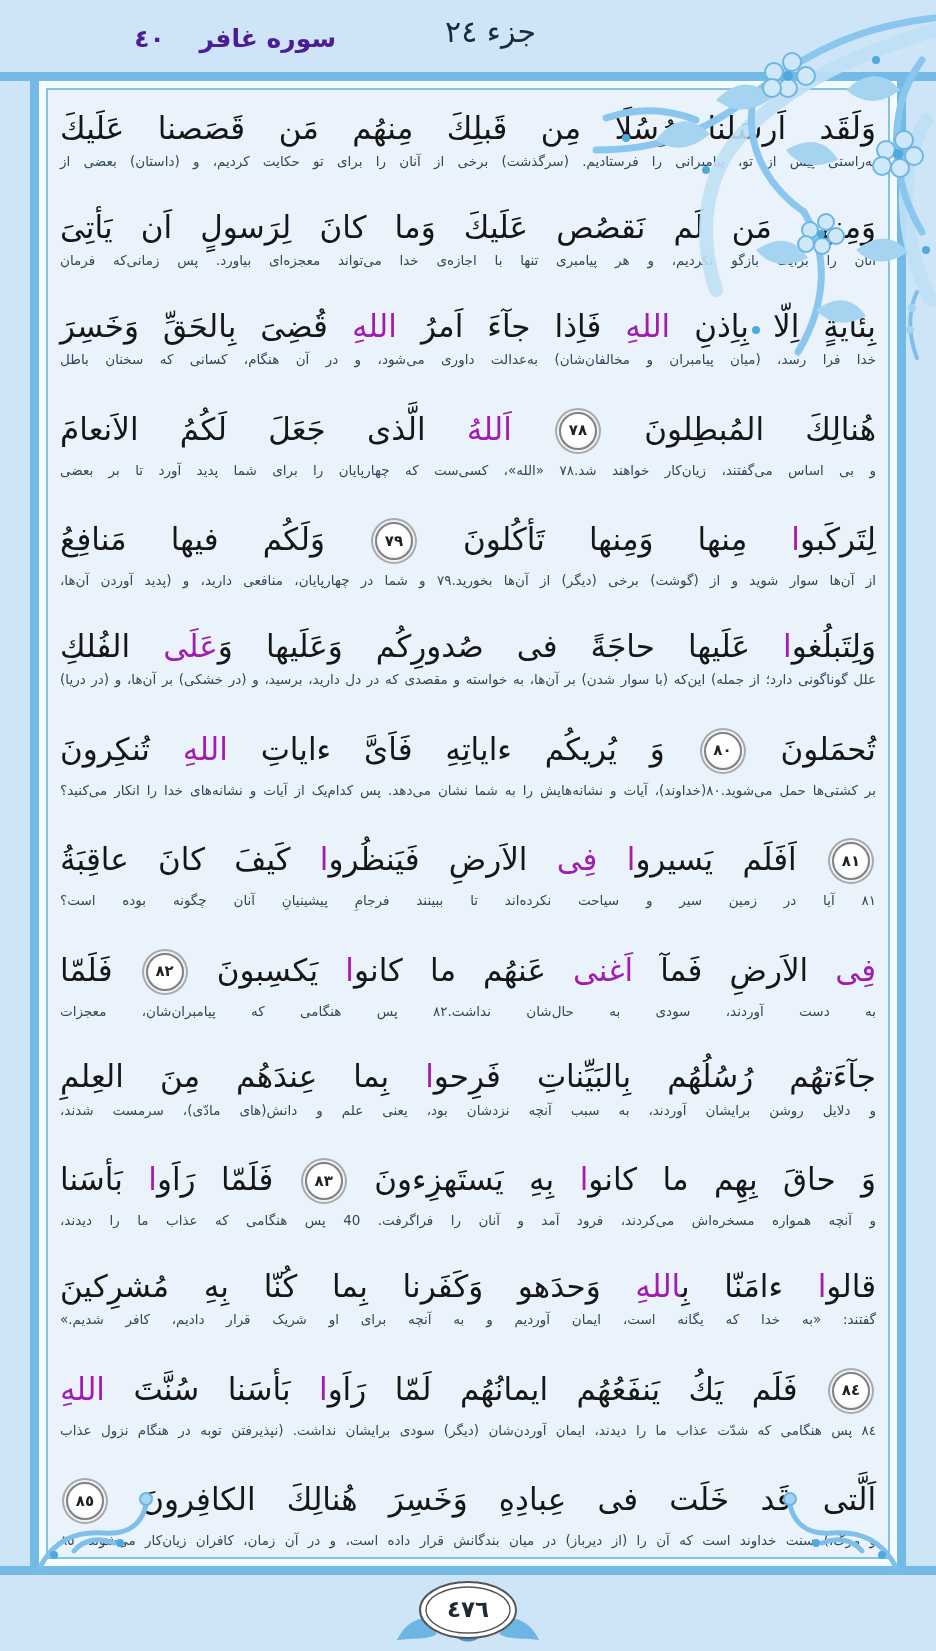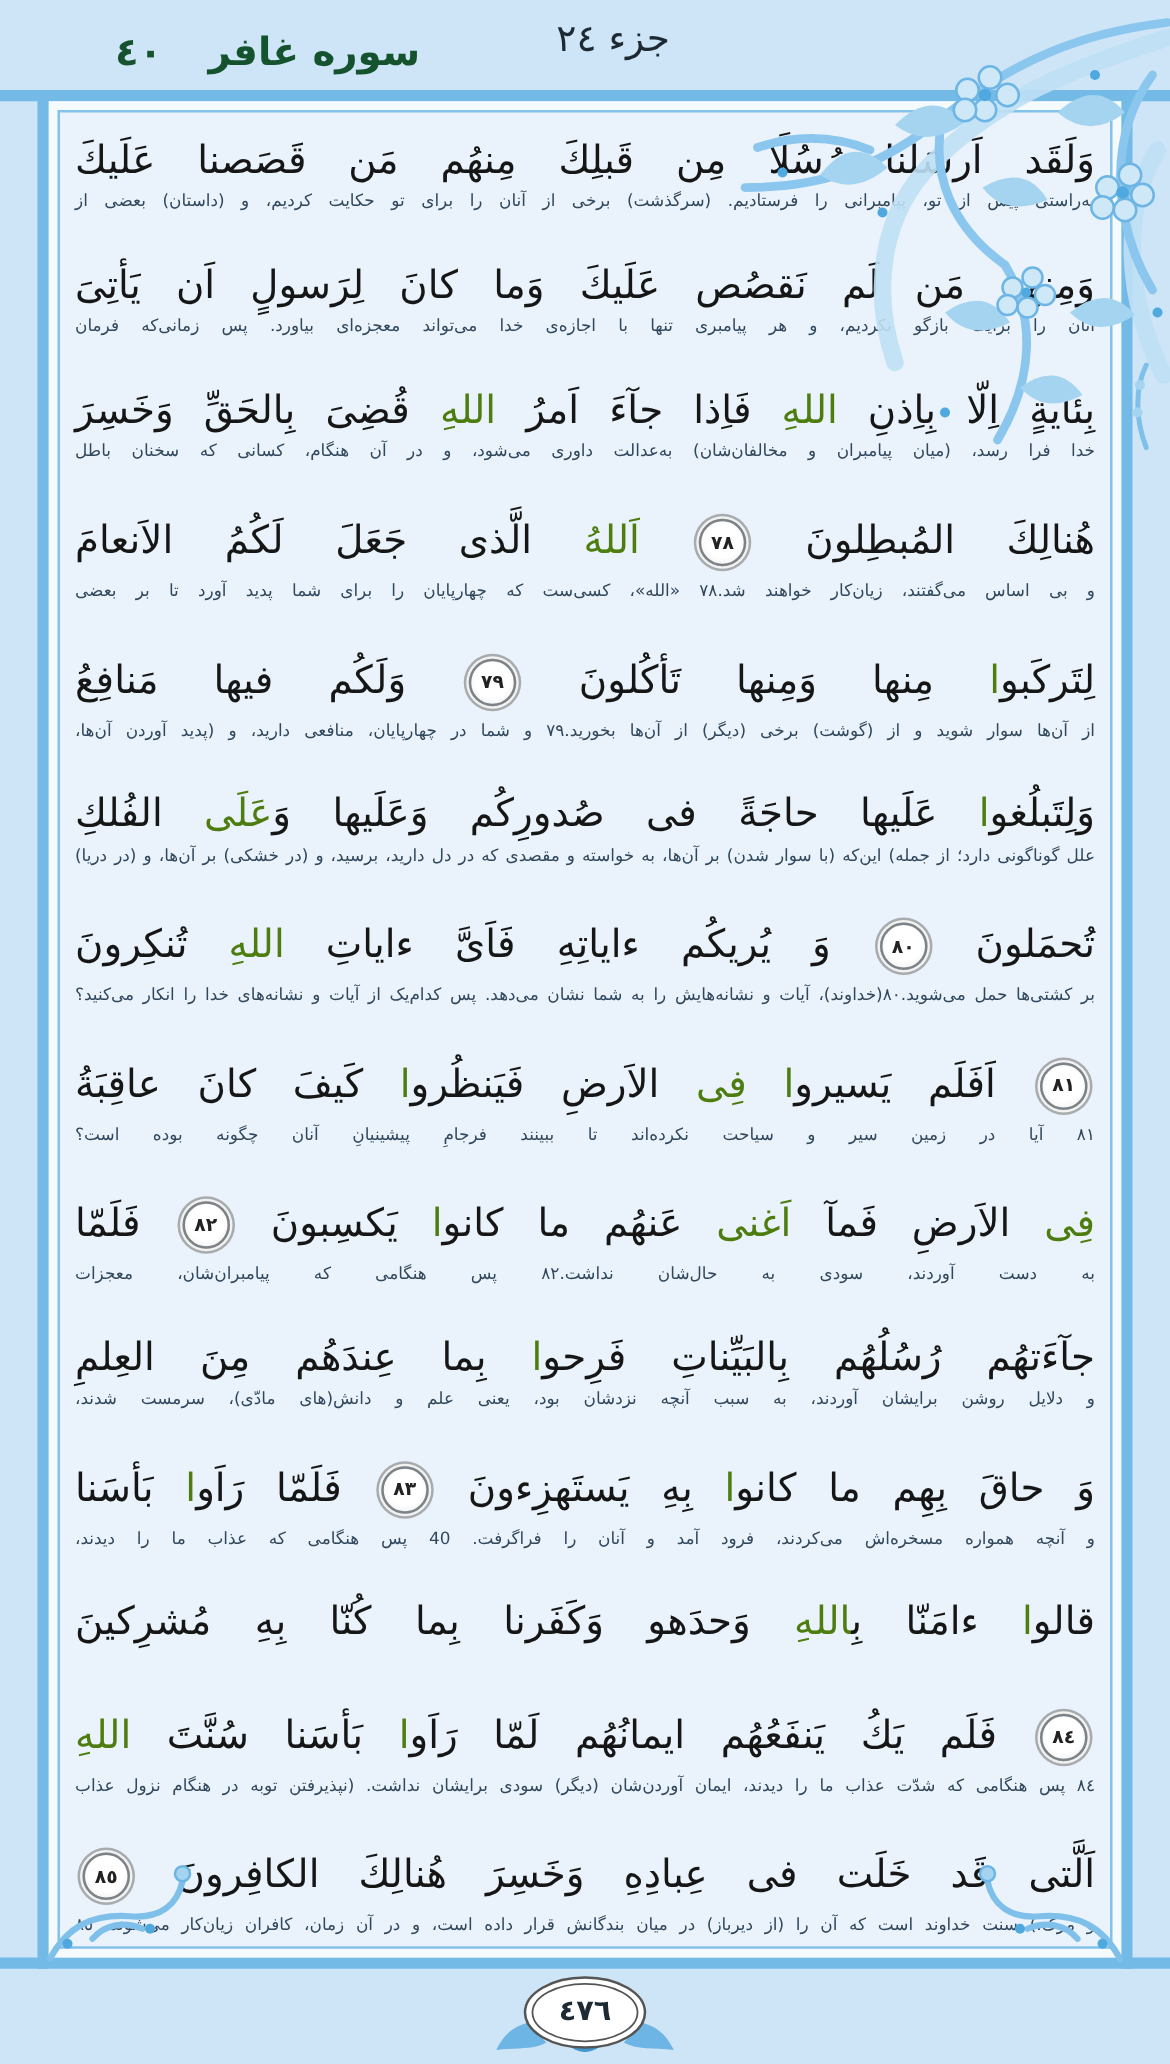--- a/index.html
+++ b/index.html
@@ -15,21 +15,21 @@
   }
   
   .header{position:absolute;top:0;left:0;right:0;height:72px;z-index:3;}
   .juz{
     position:absolute;top:14px;right:400px;
     font-size:30px;font-weight:normal;color:#1d2a33;
     letter-spacing:1px;
   }
   .surah{
     position:absolute;top:24px;right:600px;white-space:nowrap;
-    font-size:31px;font-weight:bold;color:#14532d;
+    font-size:25px;font-weight:bold;color:#4c1d95;
   }
   .surah .num{margin-right:26px;}
   
   .band{position:absolute;background:#74bae6;z-index:1;}
   .band.top{top:72px;left:0;right:0;height:9px;}
   .band.bottom{top:1566px;left:0;right:0;height:9px;}
   .band.left{top:72px;bottom:76px;left:30px;width:9px;}
   .band.right{top:72px;bottom:76px;right:30px;width:9px;}
   .frame-gap{
     position:absolute;top:81px;left:39px;right:39px;bottom:85px;
@@ -46,21 +46,21 @@
     display:flex;flex-direction:column;justify-content:space-between;
   }
   .pair{display:flex;flex-direction:column;}
   .arabic{
     direction:rtl;
     font-size:31px;line-height:1.95;
     color:#161616;
     text-align:justify;text-align-last:justify;
     white-space:nowrap;
   }
-  .arabic .blue{color:#4d7c0f;}
+  .arabic .blue{color:#a21caf;}
   .persian{
     direction:rtl;
     font-size:13.5px;line-height:1.45;
     color:#31475c;
     text-align:justify;text-align-last:justify;
     margin-top:-6px;
   }
   .vmark{
     display:inline-flex;align-items:center;justify-content:center;
     width:34px;height:34px;border-radius:50%;
@@ -159,20 +159,21 @@
         <div class="persian">و دلایل روشن برایشان آوردند، به سبب آنچه نزدشان بود، یعنی علم و دانش(های مادّی)، سرمست شدند،</div>
       </div>
       <div class="pair">
         <div class="arabic"><span>وَ حاقَ بِهِم ما كانو</span><span class="blue">ا</span><span> بِهِ يَستَهزِءونَ </span><span class="vmark">
             <span class="vnum">٨٣</span>
           </span><span> فَلَمّا رَاَو</span><span class="blue">ا</span><span> بَأسَنا</span></div>
         <div class="persian">و آنچه همواره مسخره‌اش می‌کردند، فرود آمد و آنان را فراگرفت. 40 پس هنگامی که عذاب ما را دیدند،</div>
       </div>
       <div class="pair">
         <div class="arabic"><span>قالو</span><span class="blue">ا</span><span> ءامَنّا بِ</span><span class="blue">اللهِ</span><span> وَحدَهو وَكَفَرنا بِما كُنّا بِهِ مُشرِكينَ</span></div>
+        <div class="persian">گفتند: «به خدا که یگانه است، ایمان آوردیم و به آنچه برای او شریک قرار دادیم، کافر شدیم.»</div>
       </div>
       <div class="pair">
         <div class="arabic"><span class="vmark">
             <span class="vnum">٨٤</span>
           </span><span> فَلَم يَكُ يَنفَعُهُم ايمانُهُم لَمّا رَاَو</span><span class="blue">ا</span><span> بَأسَنا سُنَّتَ </span><span class="blue">اللهِ</span></div>
         <div class="persian">٨٤ پس هنگامی که شدّت عذاب ما را دیدند، ایمان آوردن‌شان (دیگر) سودی برایشان نداشت. (نپذیرفتن توبه در هنگام نزول عذاب</div>
       </div>
       <div class="pair">
         <div class="arabic"><span>اَلَّتی قَد خَلَت فی عِبادِهِ وَخَسِرَ هُنالِكَ الكافِرونَ </span><span class="vmark">
             <span class="vnum">٨٥</span>

